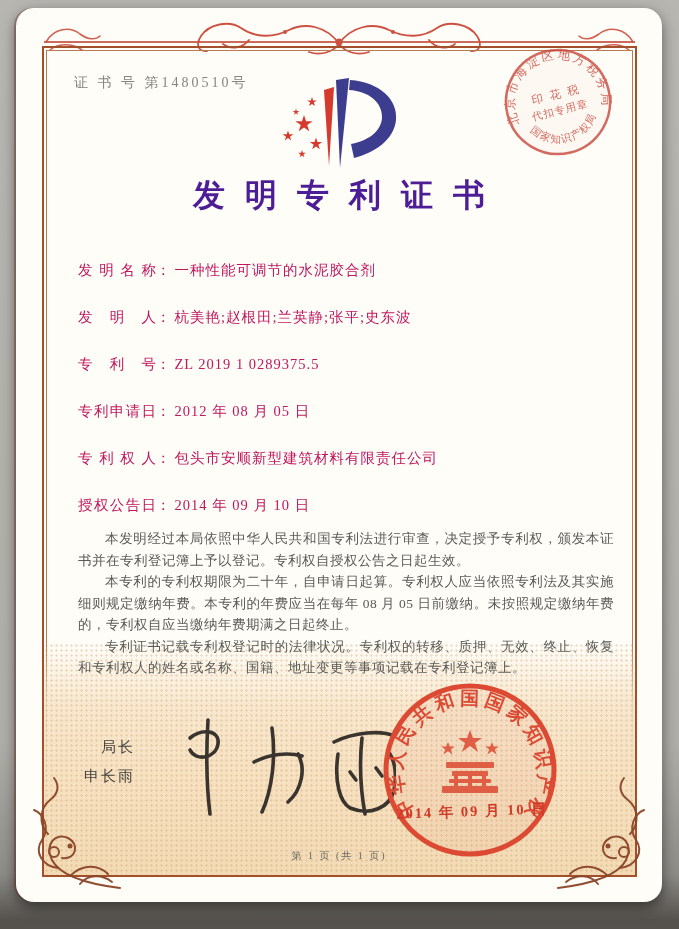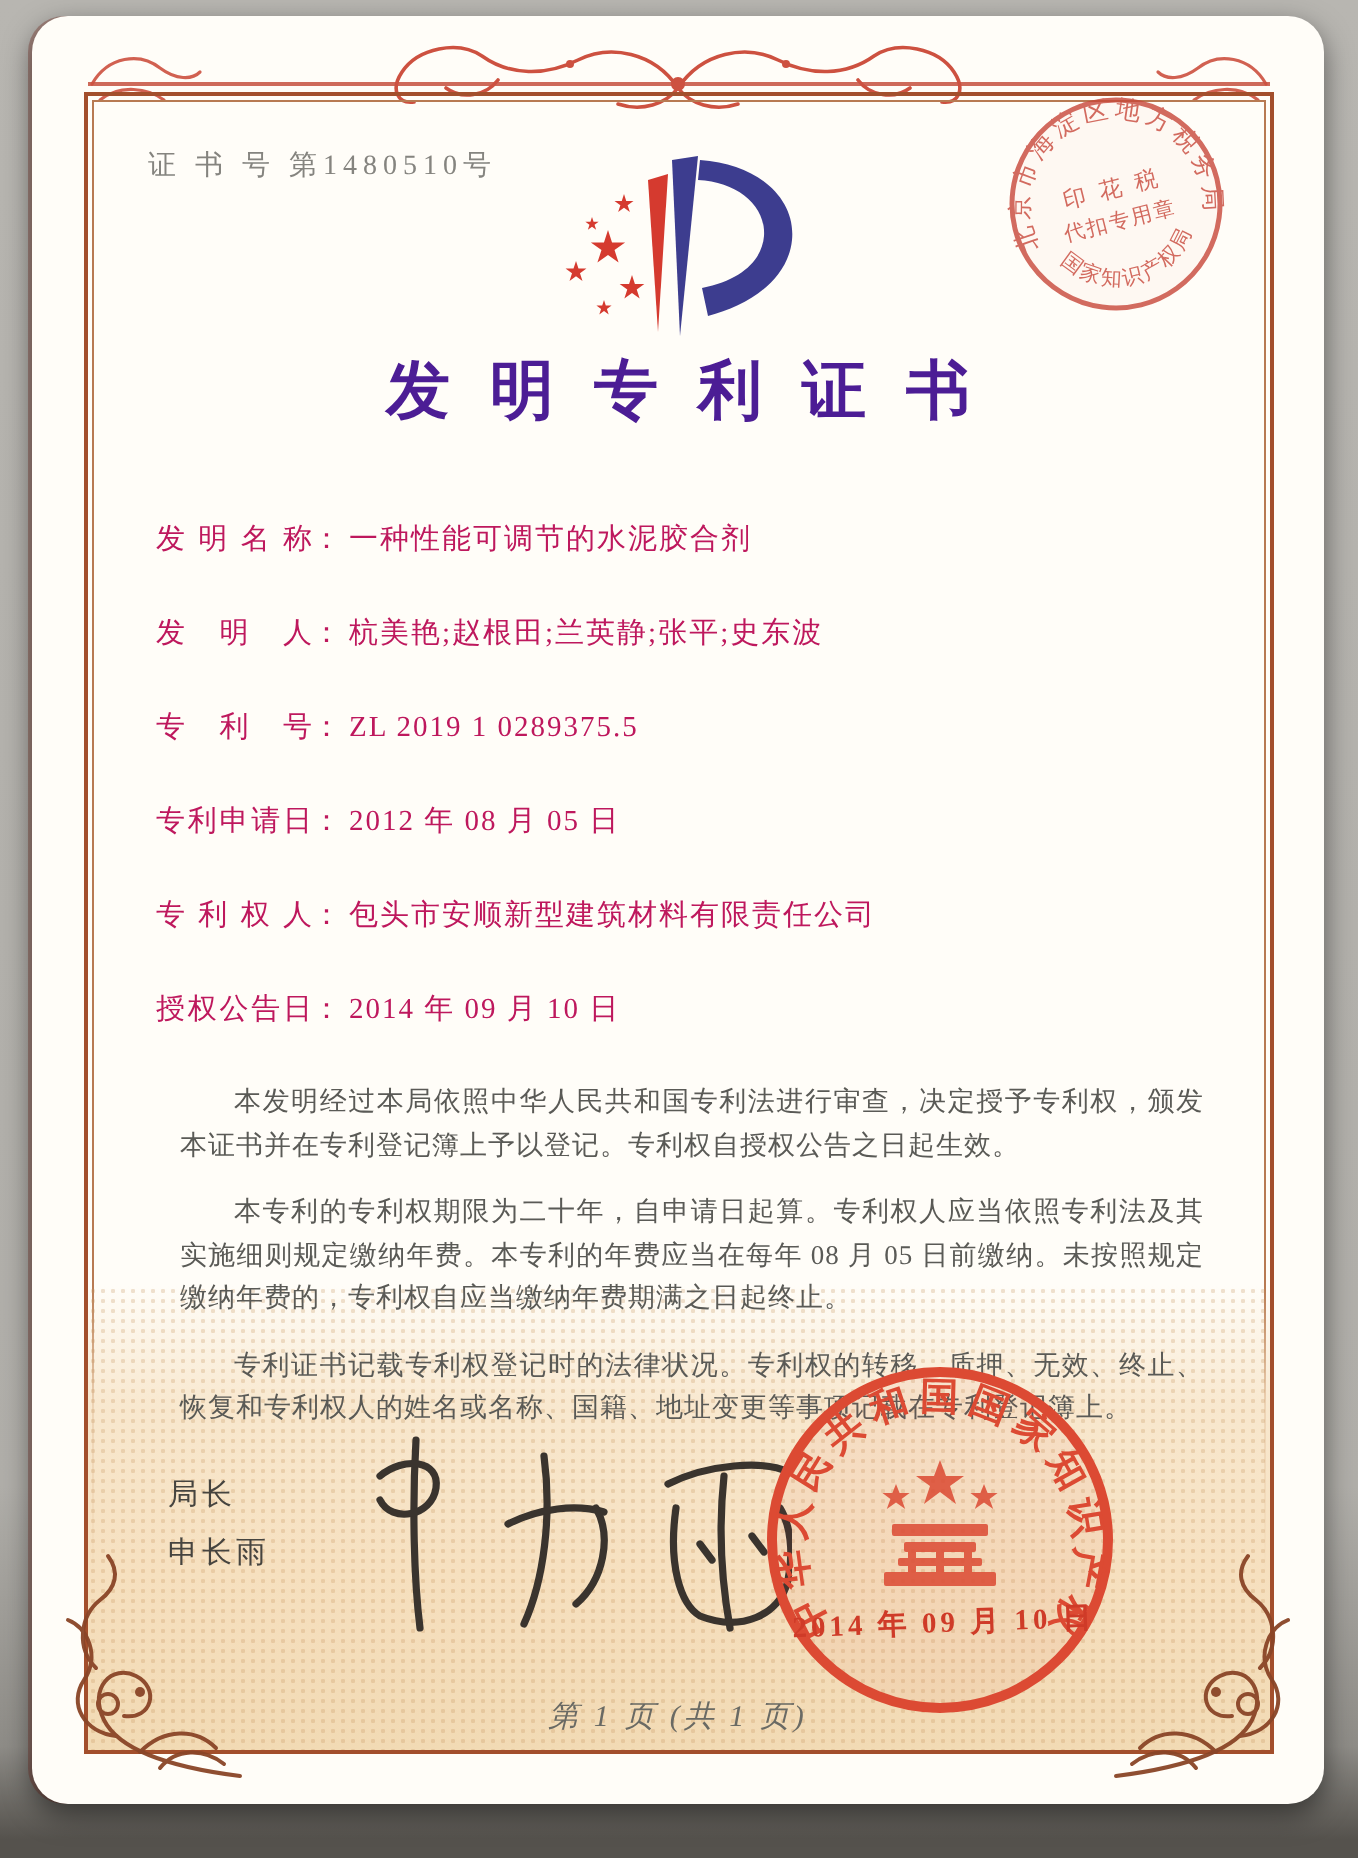--- a/index.html
+++ b/index.html
@@ -45,33 +45,33 @@
   .title{
     position:absolute;left:0;right:0;top:166px;margin:0;text-align:center;
     font-size:32px;font-weight:600;color:#4c1d95;letter-spacing:20px;text-indent:20px;
   }
   .fields{position:absolute;left:62px;top:252px;right:44px;font-size:14.5px;color:#be185d;}
   .frow{margin-bottom:27px;line-height:20px;white-space:nowrap;}
   .frow.gap{margin-top:8px;}
   .flabel{display:inline-block;width:78px;text-align:justify;text-align-last:justify;}
   .fvalue{margin-left:4px;letter-spacing:1px;}
   .body-text{position:absolute;left:62px;right:48px;top:520px;color:#5a5a56;}
-  .body-text p{margin:12px;font-size:13.5px;line-height:21.5px;text-align:justify;text-indent:2em;letter-spacing:.5px;}
+  .body-text p{margin:0;font-size:13.5px;line-height:21.5px;text-align:justify;text-indent:2em;letter-spacing:.5px;}
   .sig-block{position:absolute;left:68px;top:730px;font-size:15px;color:#46443f;
     font-family:"Liberation Sans","DejaVu Sans",sans-serif;}
-  .sig-block .line{margin-bottom:10px;letter-spacing:2px;}
+  .sig-block .line{margin-bottom:10px;letter-spacing:2px;text-align:right;}
   .signature{position:absolute;left:150px;top:698px;}
   .seal{position:absolute;left:364px;top:672px;}
   .seal-date{
     position:absolute;left:368px;top:794px;width:176px;text-align:center;
     color:#cf3b28;font-size:14.5px;letter-spacing:2px;font-weight:600;transform:rotate(-2deg);
   }
   .footer{
     position:absolute;left:0;right:0;top:841px;text-align:center;
-    font-size:15px;color:#6a6a64;letter-spacing:2px;font-style:italic;
+    font-size:10px;color:#6a6a64;letter-spacing:2px;
   }
 </style>
 </head>
 <body>
 
 <div class="paper">
 
   <div class="top-line"></div>
   <svg class="top-ornament" width="300" height="44" viewBox="0 0 300 44">
     <g stroke="#cd5140" fill="none" stroke-width="1.8" stroke-linecap="round">

